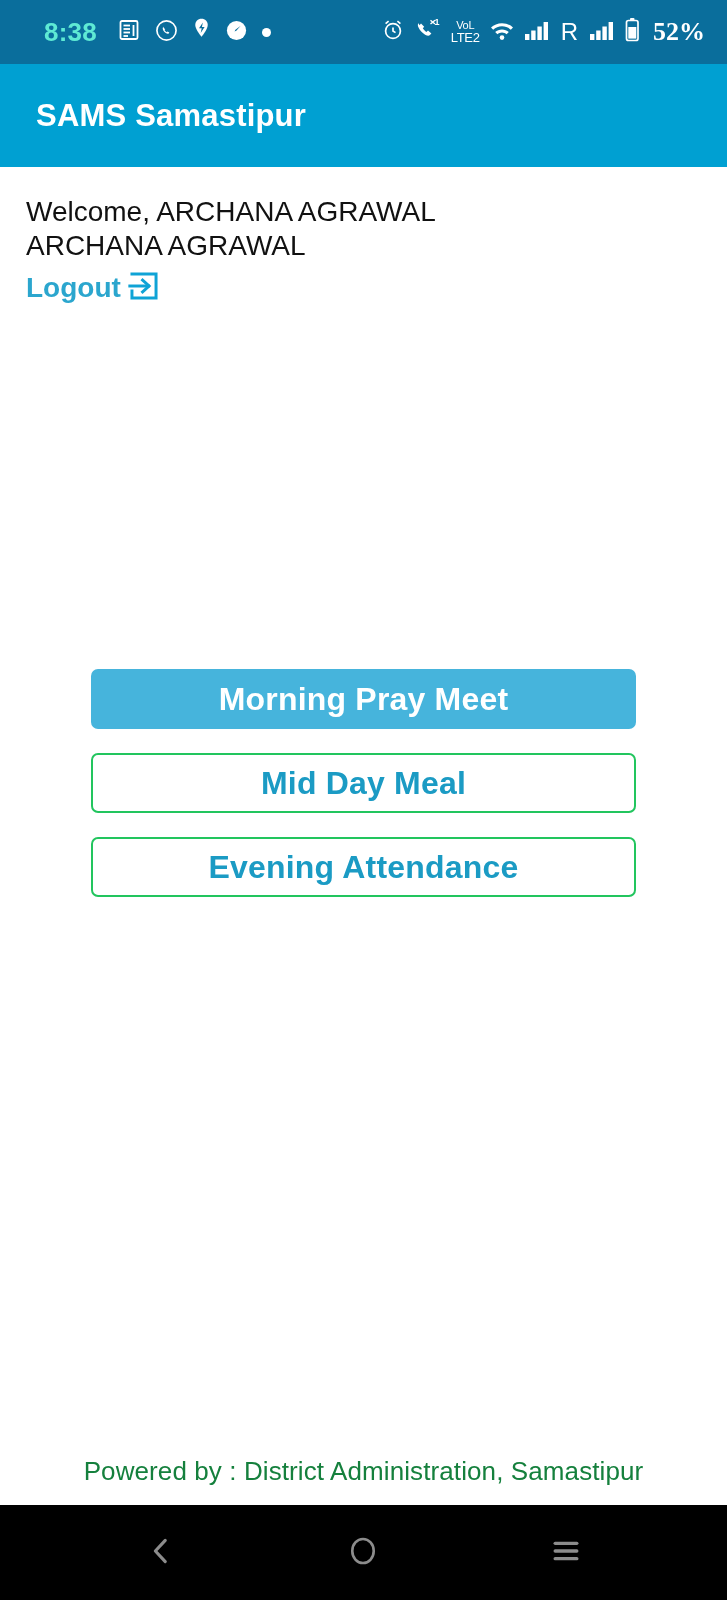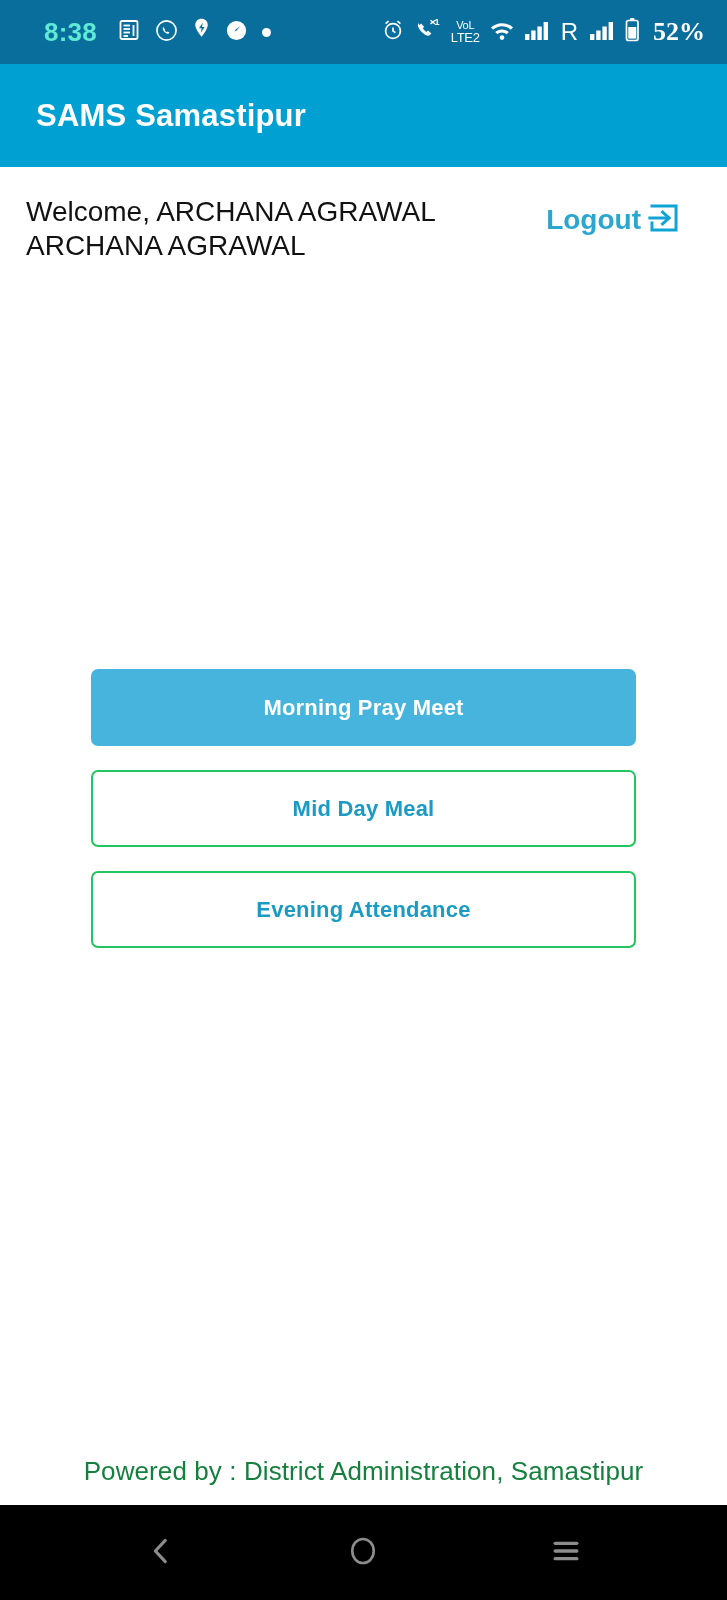--- a/index.html
+++ b/index.html
@@ -103,20 +103,21 @@
     background: #ffffff;
     display: flex;
     flex-direction: column;
   }
 
   .welcome-row {
     display: flex;
     align-items: flex-start;
     justify-content: space-between;
     padding: 28px 24px 0 26px;
+    flex-direction: column;
   }
   .welcome-text {
     color: #111111;
     font-size: 28px;
     font-weight: 400;
     line-height: 1.22;
     max-width: 480px;
   }
   .logout-wrap {
     display: flex;
@@ -139,26 +140,26 @@
     left: 0;
     right: 0;
     top: 502px;
     display: flex;
     flex-direction: column;
     align-items: center;
     gap: 24px;
   }
   .menu-btn {
     width: 545px;
-    height: 77px;
+    height: 60px;
     border-radius: 7px;
     display: flex;
     align-items: center;
     justify-content: center;
-    font-size: 22px;
+    font-size: 32px;
     font-weight: 700;
     letter-spacing: 0.2px;
     cursor: pointer;
     user-select: none;
   }
   .menu-btn.filled {
     background: #46B4DC;
     color: #ffffff;
     border: none;
   }

